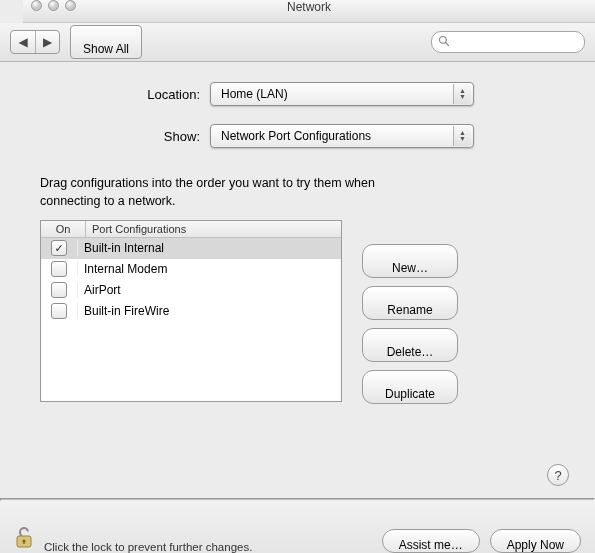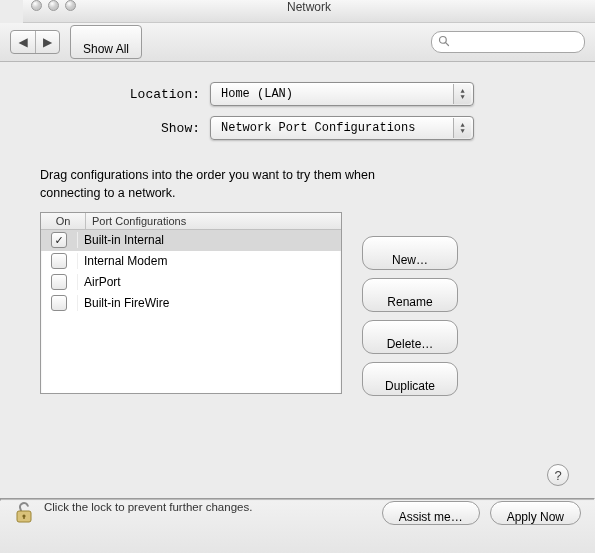--- a/index.html
+++ b/index.html
@@ -121,22 +121,21 @@
   
   .content {
     flex: 1;
     padding: 20px 30px 10px 30px;
     background: #ececec;
     position: relative;
   }
   .form-row {
     display: flex;
     align-items: center;
-    margin-bottom: 10px;
-    font-family: Liberation Mono, monospace;
+    margin-bottom: 18px;
   }
   .form-row label {
     width: 170px;
     text-align: right;
     margin-right: 10px;
     font-size: 13px;
   }
   .popup {
     width: 230px;
     height: 22px;
@@ -258,21 +257,21 @@
   .divider {
     height: 1px;
     background: #bcbcbc;
     margin: 0;
     box-shadow: 0 1px 0 #f6f6f6;
   }
   .footer {
     height: 52px;
     background: linear-gradient(#f1f1f1,#e5e5e5);
     display: flex;
-    align-items: flex-start;
+    align-items: flex-end;
     padding: 0 14px;
     gap: 10px;
   }
   .lock {
     width: 20px;
     display: inline-flex;
     align-items: center;
     justify-content: center;
   }
   .footer .text {

